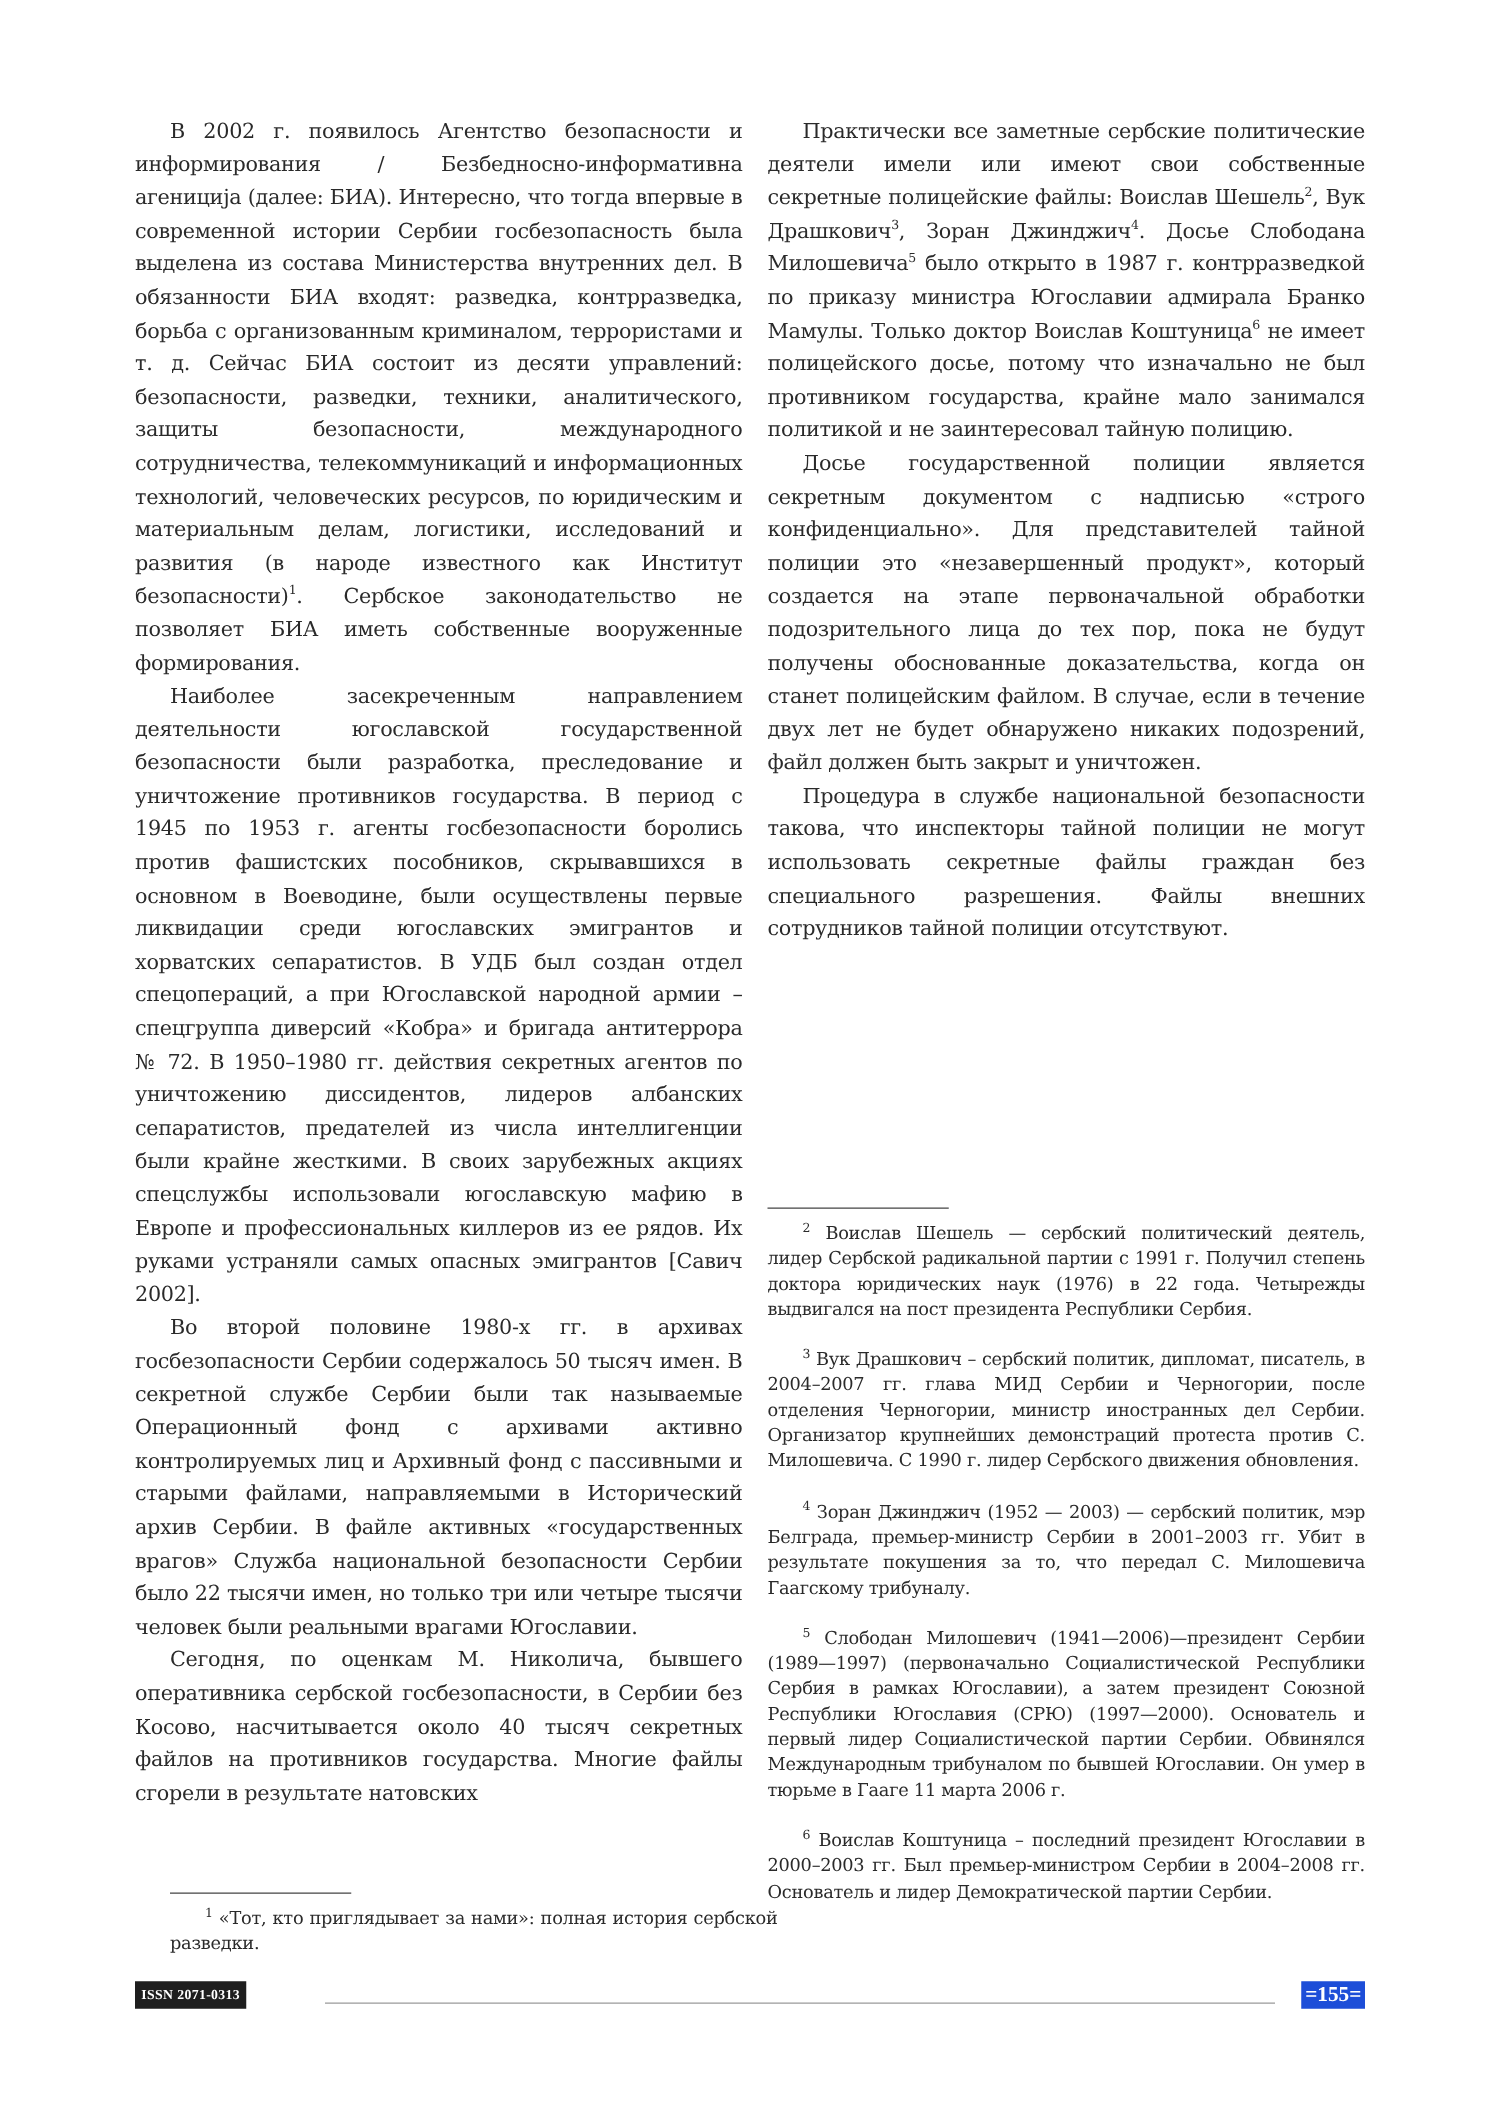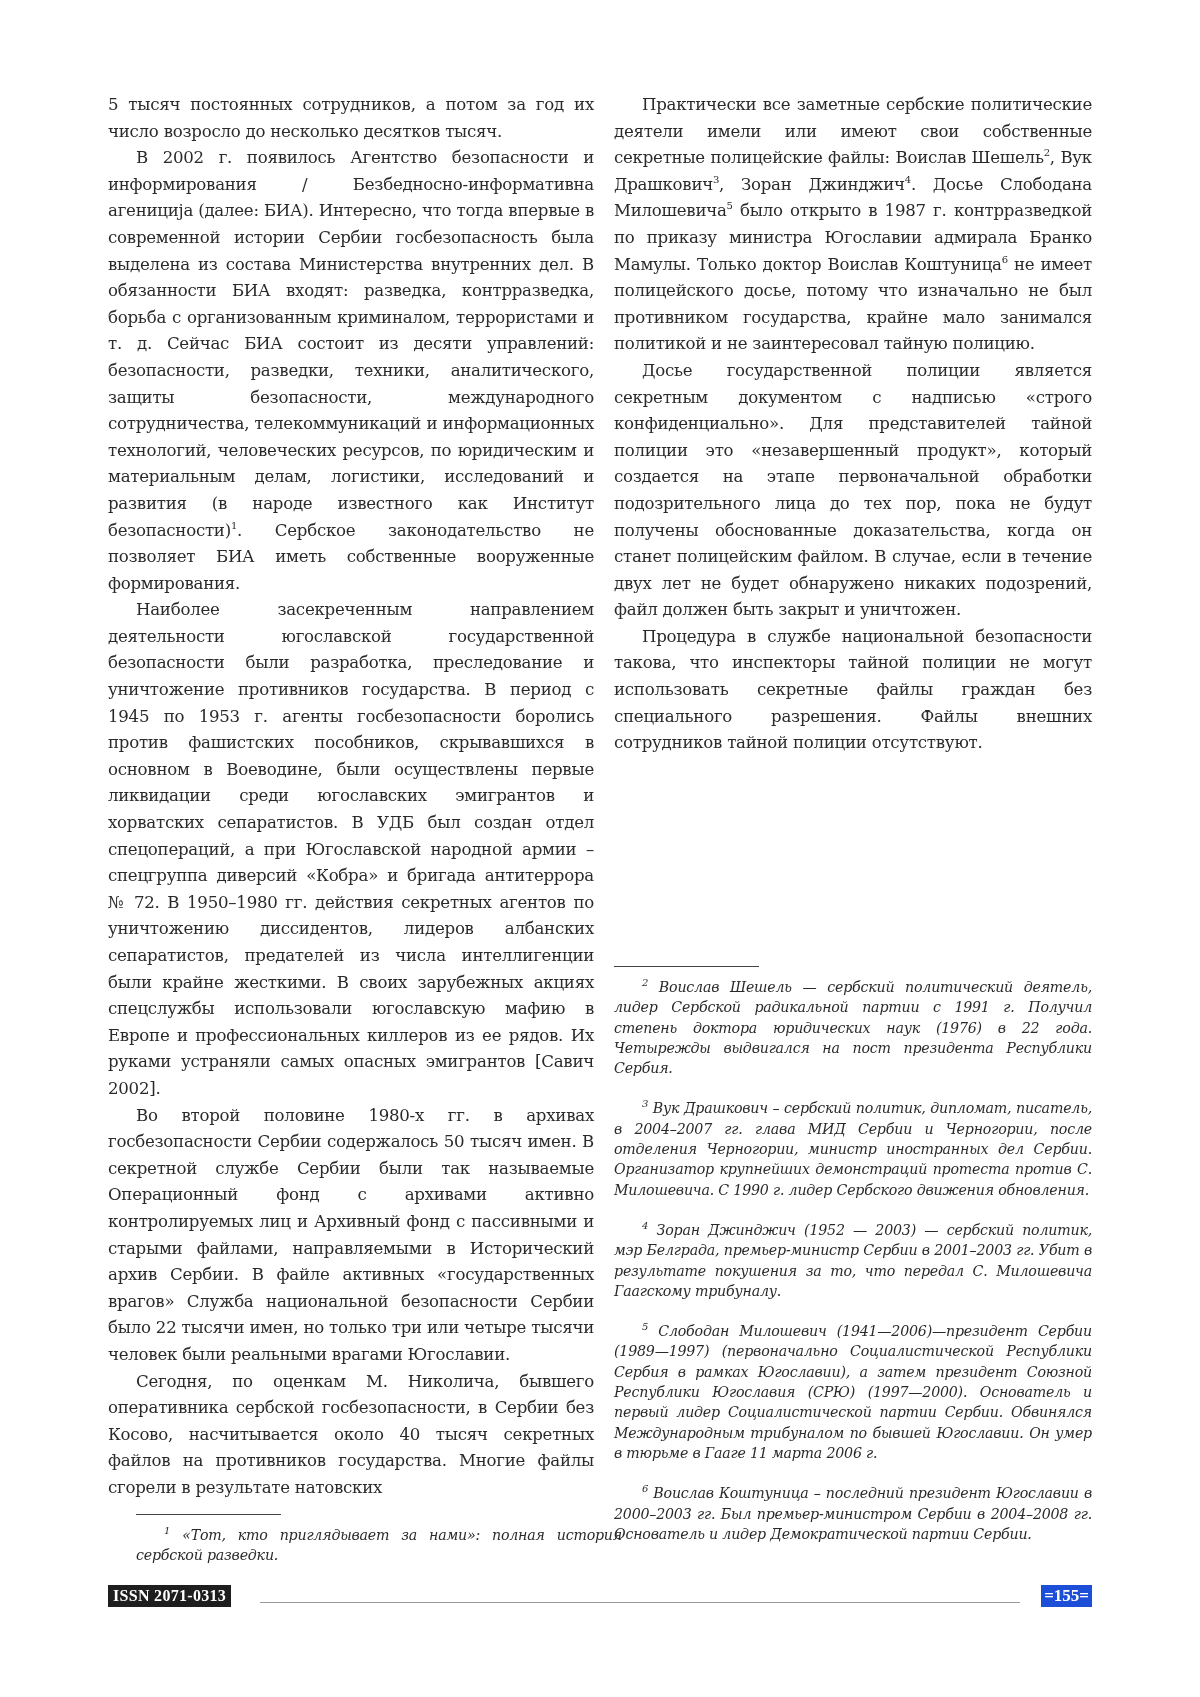--- a/index.html
+++ b/index.html
@@ -7,37 +7,36 @@
          font-family: "DejaVu Serif", "Liberation Serif", serif; color: #2a2a2a; }
   .col { position: absolute; top: 92px; }
   .col-left { left: 108px; width: 486px; }
   .col-right { left: 614px; width: 478px; }
   .body-text { font-size: 16.6px; line-height: 26.6px; text-align: justify; hyphens: manual; letter-spacing: -0.25px; }
   .body-text p { margin: 0; text-indent: 0; }
   .body-text p.ind { text-indent: 28px; }
   sup { font-size: 10px; line-height: 0; vertical-align: super; }
   .fn-rule { height: 1px; background: #444; width: 145px; margin: 0; }
   .footnotes { font-size: 14.2px; line-height: 20.3px; text-align: justify; letter-spacing: -0.2px; }
-  .footnotes p { margin: 0; text-indent: 28px; font-style: italic; }
+  .footnotes p { margin: 0; text-indent: 28px; }
   .footnotes p + p { margin-top: 20px; }
   .footer { position: absolute; top: 1585px; left: 108px; width: 984px; height: 22px; }
   .issn { position: absolute; left: 0; top: 0; background: #1e1e1e; color: #fff;
-          font-family: "Liberation Serif", serif; font-weight: bold; font-size: 16px; line-height: 22px;
+          font-family: "Liberation Serif", serif; font-weight: bold; font-size: 11px; line-height: 22px;
           padding: 0 5px; letter-spacing: 0.3px; }
   .footer-line { position: absolute; left: 152px; right: 72px; top: 17px; height: 1px; background: #9a9a9a; }
   .pagenum { position: absolute; right: 0; top: 0; background: #1d4ed8; color: #fff;
              font-family: "Liberation Serif", serif; font-weight: bold; font-size: 17px; line-height: 22px;
              padding: 0 3px; }
 </style>
 </head>
 <body>
 
 <div class="col col-left">
   <div class="body-text">
-    <p>5 тысяч постоянных сотрудников, а потом за год их число возросло до несколько десятков тысяч.</p>
     <p class="ind"><span>В 2002 г. появилось Агентство безопасности и информирования / Безбедносно-информативна агеницијa (далее: БИА). Интересно, что тогда впервые в современной истории Сербии госбезопасность была выделена из состава Министерства внутренних дел. В обязанности БИА входят: разведка, контрразведка, борьба с организованным криминалом, террористами и т. д. Сейчас БИА состоит из десяти управлений: безопасности, разведки, техники, аналитического, защиты безопасности, международного сотрудничества, телекоммуникаций и информационных технологий, человеческих ресурсов, по юридическим и материальным делам, логистики, исследований и развития (в народе известного как Институт безопасности)</span><sup>1</sup><span>. Сербское законодательство не позволяет БИА иметь собственные вооруженные формирования.</span></p>
     <p class="ind">Наиболее засекреченным направлением деятельности югославской государственной безопасности были разработка, преследование и уничтожение противников государства. В период с 1945 по 1953 г. агенты госбезопасности боролись против фашистских пособников, скрывавшихся в основном в Воеводине, были осуществлены первые ликвидации среди югославских эмигрантов и хорватских сепаратистов. В УДБ был создан отдел спецопераций, а при Югославской народной армии – спецгруппа диверсий «Кобра» и бригада антитеррора № 72. В 1950–1980 гг. действия секретных агентов по уничтожению диссидентов, лидеров албанских сепаратистов, предателей из числа интеллигенции были крайне жесткими. В своих зарубежных акциях спецслужбы использовали югославскую мафию в Европе и профессиональных киллеров из ее рядов. Их руками устраняли самых опасных эмигрантов [Савич 2002].</p>
     <p class="ind">Во второй половине 1980-х гг. в архивах госбезопасности Сербии содержалось 50 тысяч имен. В секретной службе Сербии были так называемые Операционный фонд с архивами активно контролируемых лиц и Архивный фонд с пассивными и старыми файлами, направляемыми в Исторический архив Сербии. В файле активных «государственных врагов» Служба национальной безопасности Сербии было 22 тысячи имен, но только три или четыре тысячи человек были реальными врагами Югославии.</p>
     <p class="ind">Сегодня, по оценкам М. Николича, бывшего оперативника сербской госбезопасности, в Сербии без Косово, насчитывается около 40 тысяч секретных файлов на противников государства. Многие файлы сгорели в результате натовских</p>
   </div>
   <div style="position:absolute; top:1422px; left:0; width:486px;margin-left:28px;">
     <div class="fn-rule"></div>
     <div class="footnotes" style="margin-top:10px;">
       <p><sup>1</sup> <span>«Тот, кто приглядывает за нами»: полная история сербской разведки.</span></p>
     </div>

